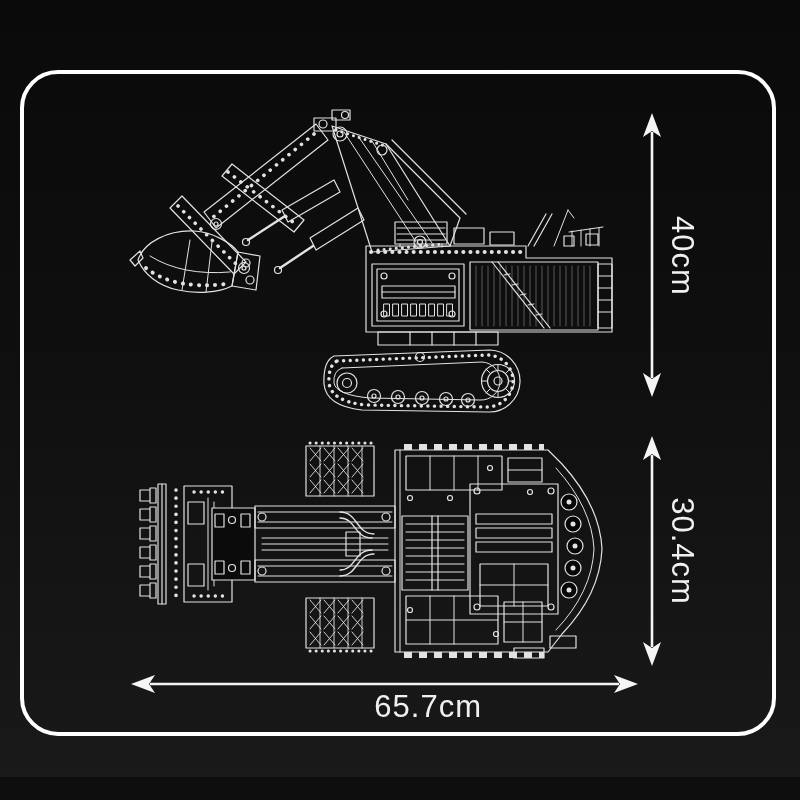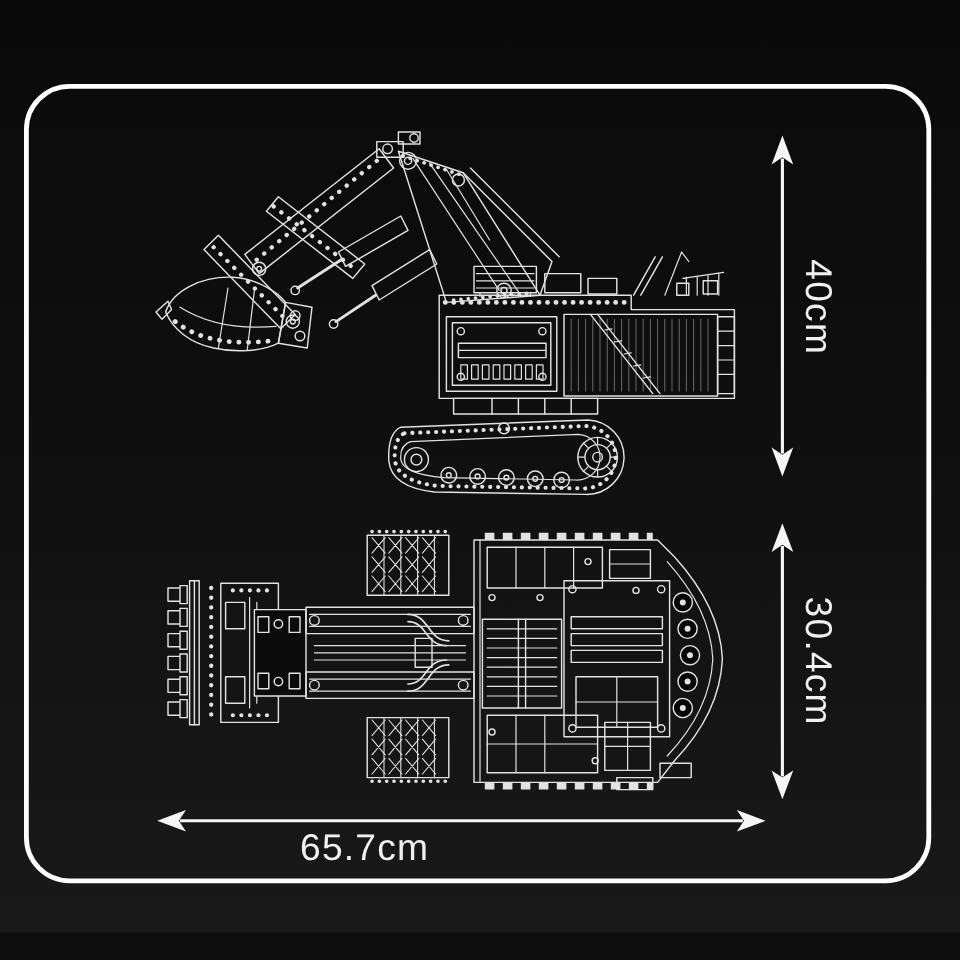--- a/index.html
+++ b/index.html
@@ -8,21 +8,21 @@
          font-family:"Liberation Sans",sans-serif;}
   .bottom-strip{position:absolute;left:0;top:777px;width:800px;height:23px;background:#0e0e0e;}
   .frame{position:absolute;left:20px;top:70px;width:756px;height:666px;box-sizing:border-box;
          border:4px solid #fff;border-radius:38px;}
   .abs{position:absolute;}
   .side-view{left:120px;top:100px;}
   .top-view{left:110px;top:438px;}
   .dim-h1{left:636px;top:106px;}
   .dim-h2{left:636px;top:428px;}
   .dim-len{left:124px;top:670px;}
-  .length-label{position:absolute;top:689px;left:250px;width:220px;text-align:left;
+  .length-label{position:absolute;top:689px;left:262px;width:220px;text-align:right;
                 font-size:31px;font-weight:300;color:#f0f0f0;letter-spacing:1px;}
   .dim-text{fill:#f0f0f0;font-size:31px;font-weight:300;letter-spacing:1px;
             font-family:"Liberation Sans",sans-serif;}
 </style>
 </head>
 <body>
 
 <div class="stage">
 
   <div class="bottom-strip"></div>

